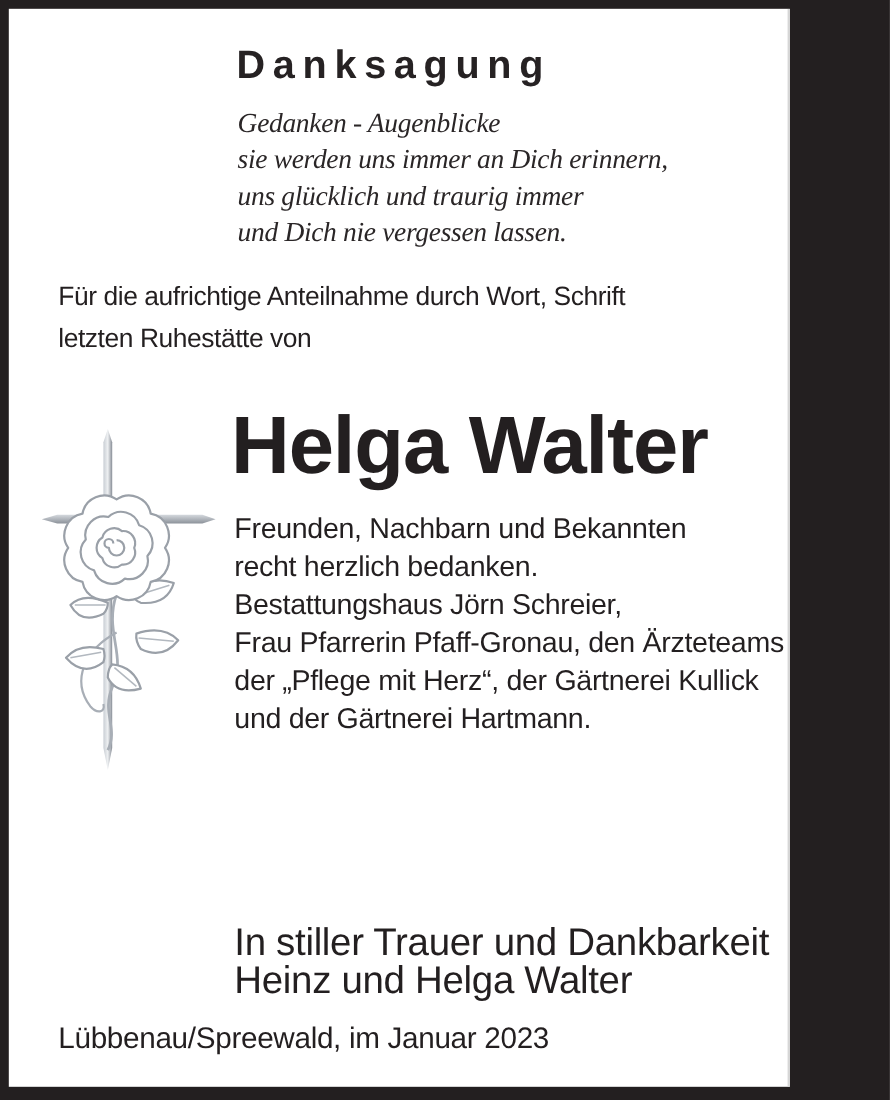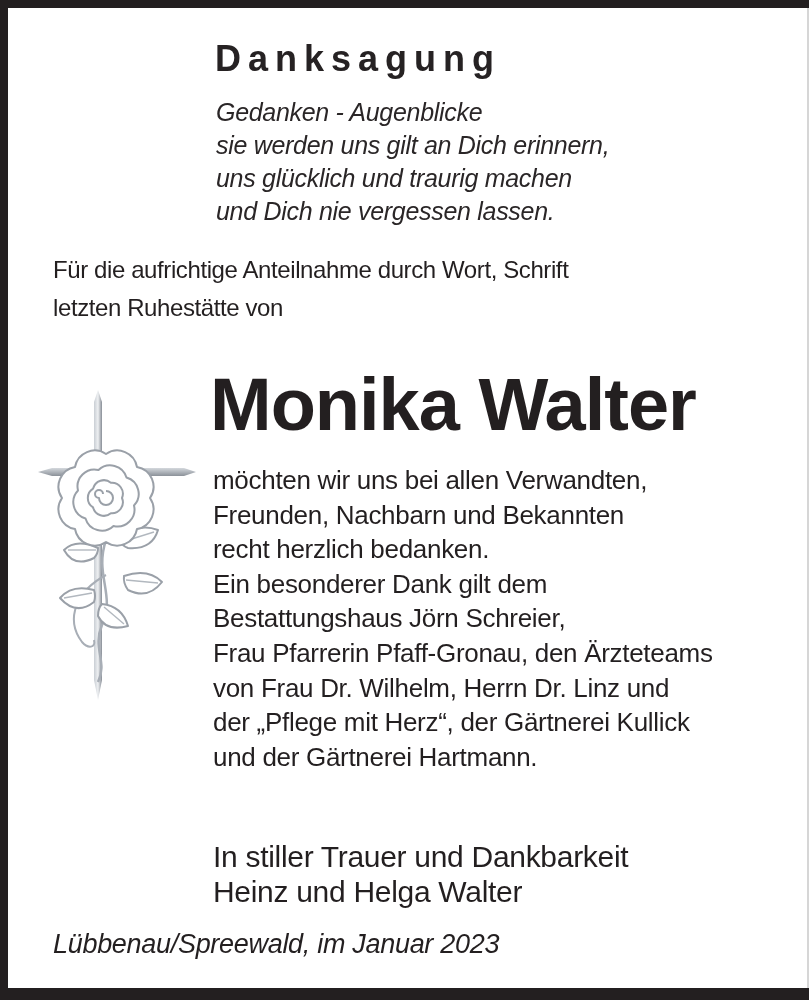--- a/index.html
+++ b/index.html
@@ -7,38 +7,38 @@
     width:809px;height:1000px;
     background:#231f20;
     font-family:"Liberation Sans", sans-serif;
     color:#231f20;
     position:relative;
     overflow:hidden;
   }
   .sheet{
     position:absolute;
     left:8px;top:8px;
-    width:789px;height:980px;
+    width:710px;height:980px;
     background:#ffffff;
     box-shadow:inset -2px 0 0 #d6d6d6;
-    padding-left:12px;
   }
   .abs{position:absolute;white-space:nowrap;}
   .title{
     left:207px;top:30px;
     font-size:36px;font-weight:bold;
     letter-spacing:7px;
     color:#262223;
   }
   .poem{
     left:208px;top:88px;
     font-size:25px;font-style:italic;
     line-height:33px;
     letter-spacing:-0.3px;
     color:#2a2627;
+    font-family:Liberation Serif, serif;
   }
   .intro{
     left:45px;top:243px;
     font-size:24px;
     line-height:38px;
     letter-spacing:-0.4px;
   }
   .name{
     left:202px;top:360px;
     font-size:74px;font-weight:bold;
@@ -51,52 +51,51 @@
     width:165px;height:312px;
   }
   .thanks{
     left:205px;top:455px;
     font-size:26px;
     line-height:34.6px;
     letter-spacing:-0.3px;
   }
   .closing{
     left:205px;top:831px;
-    font-size:30px;
+    font-size:35px;
     line-height:35px;
     letter-spacing:-0.3px;
   }
   .closing .mourners{font-weight:normal;}
   .place-date{
     left:45px;top:921px;
     font-size:27px;
     letter-spacing:-0.3px;
-    font-style:italic;
   }
 </style>
 </head>
 <body>
 
 <div class="sheet">
 
   <div class="abs title">Danksagung</div>
 
   <div class="abs poem">
     <div>Gedanken - Augenblicke</div>
-    <div>sie werden uns gilt an Dich erinnern,</div>
-    <div>uns glücklich und traurig machen</div>
+    <div>sie werden uns immer an Dich erinnern,</div>
+    <div>uns glücklich und traurig immer</div>
     <div>und Dich nie vergessen lassen.</div>
   </div>
 
   <div class="abs intro">
     <div>Für die aufrichtige Anteilnahme durch Wort, Schrift</div>
     <div>letzten Ruhestätte von</div>
   </div>
 
-  <div class="abs name">Monika Walter</div>
+  <div class="abs name">Helga Walter</div>
 
   <svg class="abs cross-art" viewBox="0 0 165 312" xmlns="http://www.w3.org/2000/svg" aria-hidden="true">
     <defs>
       <linearGradient id="gv" x1="0" y1="0" x2="1" y2="0">
         <stop offset="0" stop-color="#c9ced4"></stop>
         <stop offset="0.5" stop-color="#eef0f2"></stop>
         <stop offset="1" stop-color="#878d96"></stop>
       </linearGradient>
       <linearGradient id="gh" x1="0" y1="0" x2="0" y2="1">
         <stop offset="0" stop-color="#d4d8dd"></stop>
@@ -127,27 +126,24 @@
 
     <g stroke="#9aa0a8" stroke-width="2" fill="#ffffff" stroke-linejoin="round">
       <path d="M114,108 A20,20 0 0 1 101,139 A20,20 0 0 1 70,152 A20,20 0 0 1 39,139 A20,20 0 0 1 26,108 A20,20 0 0 1 39,77 A20,20 0 0 1 70,64 A20,20 0 0 1 101,77 A20,20 0 0 1 114,108 Z"></path>
       <path d="M98,115.5 A17,17 0 0 1 77.5,136 A17,17 0 0 1 49.5,128.5 A17,17 0 0 1 42,100.5 A17,17 0 0 1 62.5,80 A17,17 0 0 1 90.5,87.5 A17,17 0 0 1 98,115.5 Z"></path>
       <path d="M86,108 A11,11 0 0 1 74.9,123.2 A11,11 0 0 1 57.1,117.4 A11,11 0 0 1 57.1,98.6 A11,11 0 0 1 74.9,92.8 A11,11 0 0 1 86,108 Z"></path>
       <path d="M70,101 a7,7 0 1 1 -7,7 a4,4 0 1 1 4,-4"></path>
     </g>
   </svg>
 
   <div class="abs thanks">
-    <div>möchten wir uns bei allen Verwandten,</div>
     <div>Freunden, Nachbarn und Bekannten</div>
     <div>recht herzlich bedanken.</div>
-    <div>Ein besonderer Dank gilt dem</div>
     <div>Bestattungshaus Jörn Schreier,</div>
     <div>Frau Pfarrerin Pfaff-Gronau, den Ärzteteams</div>
-    <div>von Frau Dr. Wilhelm, Herrn Dr. Linz und</div>
     <div>der „Pflege mit Herz“, der Gärtnerei Kullick</div>
     <div>und der Gärtnerei Hartmann.</div>
   </div>
 
   <div class="abs closing">
     <div>In stiller Trauer und Dankbarkeit</div>
     <div class="mourners">Heinz und Helga Walter</div>
   </div>
 
   <div class="abs place-date">Lübbenau/Spreewald, im Januar 2023</div>

